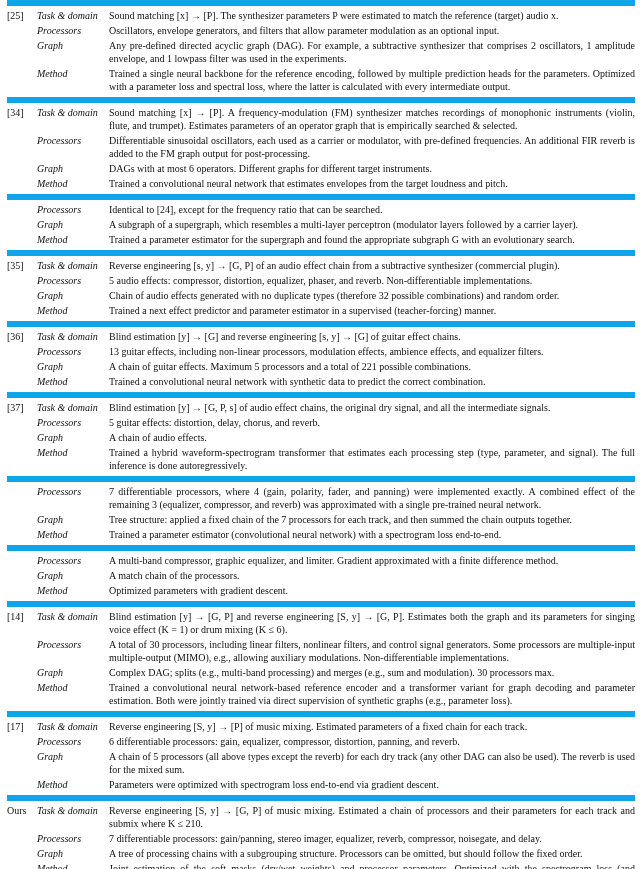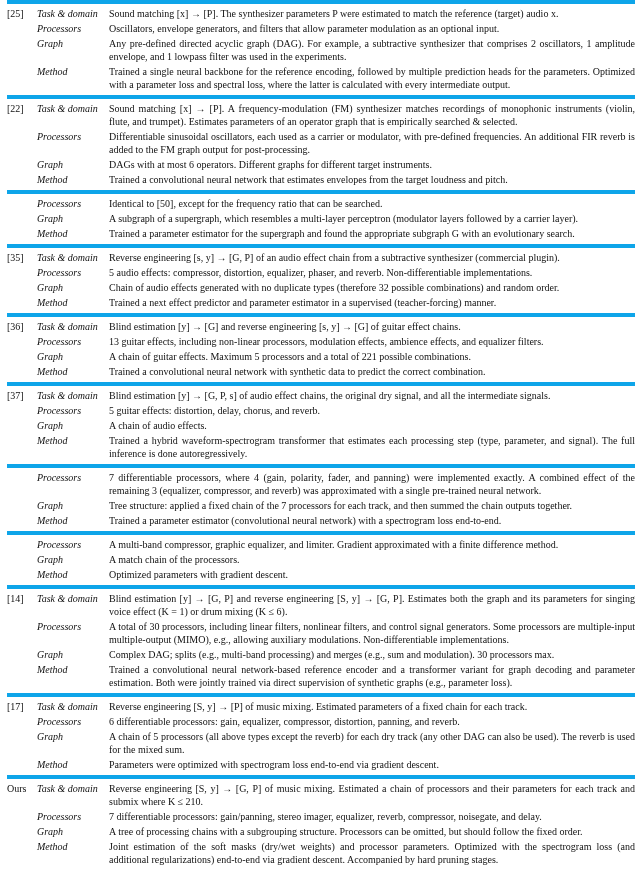--- a/index.html
+++ b/index.html
@@ -17,21 +17,21 @@
     font-family: "Liberation Serif", "DejaVu Serif", serif;
   }
   table.cmp {
     width: 100%;
     border-collapse: collapse;
     font-size: 10px;
     line-height: 1.3;
     border-bottom: 2.5px solid #1a1a1a;
   }
   table.cmp tbody {
-    border-top: 4px solid #0ea5e9;
+    border-top: 6px solid #0ea5e9;
   }
   table.cmp td {
     vertical-align: top;
     padding: 1px 0;
   }
   table.cmp tbody tr:first-child td { padding-top: 3px; }
   table.cmp tbody tr:last-child td { padding-bottom: 4px; }
   td.ref {
     width: 30px;
     white-space: nowrap;
@@ -69,21 +69,21 @@
           <td class="content">Any pre-defined directed acyclic graph (DAG). For example, a subtractive synthesizer that comprises 2 oscillators, 1 amplitude envelope, and 1 lowpass filter was used in the experiments.</td>
         </tr>
         <tr>
           <td class="ref"></td>
           <td class="lbl">Method</td>
           <td class="content">Trained a single neural backbone for the reference encoding, followed by multiple prediction heads for the parameters. Optimized with a parameter loss and spectral loss, where the latter is calculated with every intermediate output.</td>
         </tr>
       </tbody>
       <tbody>
         <tr>
-          <td class="ref">[22]</td>
+          <td class="ref">[34]</td>
           <td class="lbl">Task &amp; domain</td>
           <td class="content">Sound matching [x] → [P]. A frequency-modulation (FM) synthesizer matches recordings of monophonic instruments (violin, flute, and trumpet). Estimates parameters of an operator graph that is empirically searched &amp; selected.</td>
         </tr>
         <tr>
           <td class="ref"></td>
           <td class="lbl">Processors</td>
           <td class="content">Differentiable sinusoidal oscillators, each used as a carrier or modulator, with pre-defined frequencies. An additional FIR reverb is added to the FM graph output for post-processing.</td>
         </tr>
         <tr>
           <td class="ref"></td>
@@ -93,21 +93,21 @@
         <tr>
           <td class="ref"></td>
           <td class="lbl">Method</td>
           <td class="content">Trained a convolutional neural network that estimates envelopes from the target loudness and pitch.</td>
         </tr>
       </tbody>
       <tbody>
         <tr>
           <td class="ref"></td>
           <td class="lbl">Processors</td>
-          <td class="content">Identical to [50], except for the frequency ratio that can be searched.</td>
+          <td class="content">Identical to [24], except for the frequency ratio that can be searched.</td>
         </tr>
         <tr>
           <td class="ref"></td>
           <td class="lbl">Graph</td>
           <td class="content">A subgraph of a supergraph, which resembles a multi-layer perceptron (modulator layers followed by a carrier layer).</td>
         </tr>
         <tr>
           <td class="ref"></td>
           <td class="lbl">Method</td>
           <td class="content">Trained a parameter estimator for the supergraph and found the appropriate subgraph G with an evolutionary search.</td>

